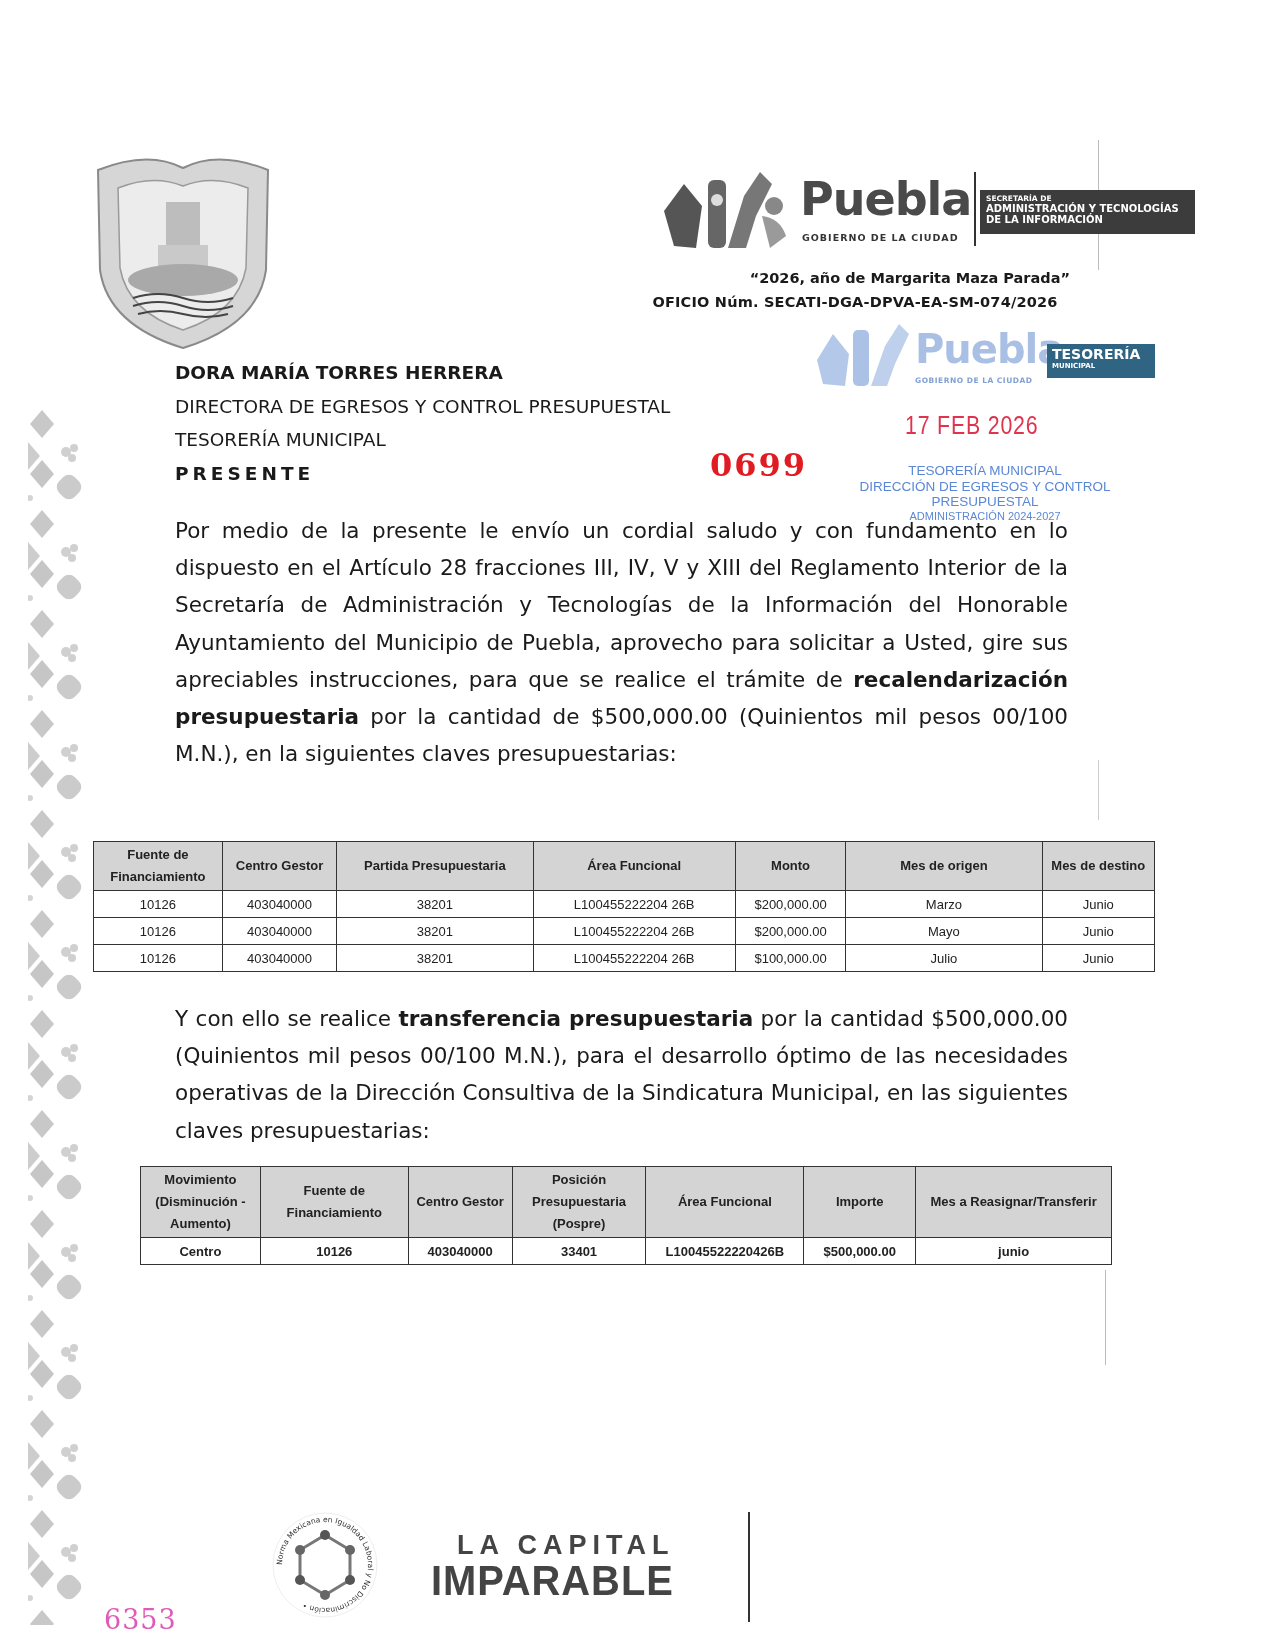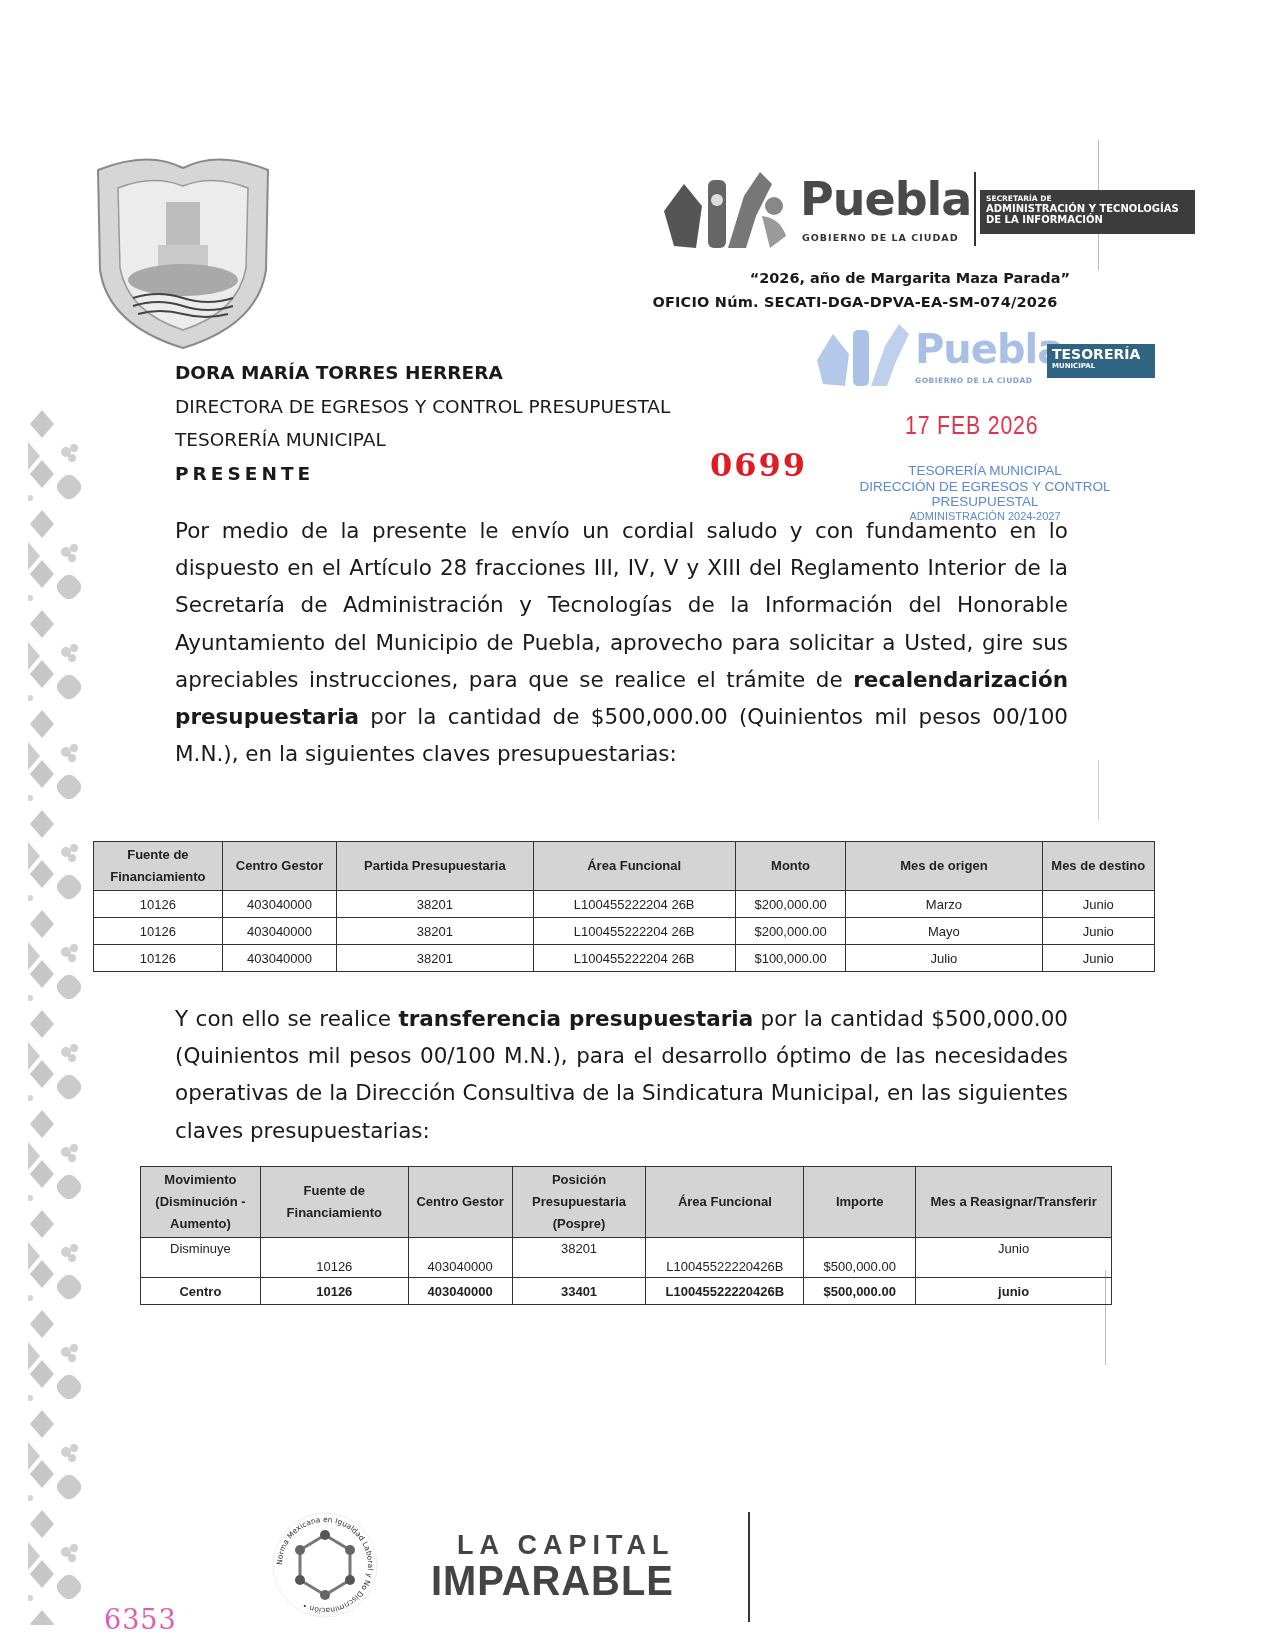--- a/index.html
+++ b/index.html
@@ -209,29 +209,20 @@
       <th style="width:120px">Movimiento (Disminución - Aumento)</th>
       <th style="width:148px">Fuente de Financiamiento</th>
       <th style="width:104px">Centro Gestor</th>
       <th style="width:134px">Posición Presupuestaria (Pospre)</th>
       <th style="width:158px">Área Funcional</th>
       <th style="width:112px">Importe</th>
       <th style="width:196px">Mes a Reasignar/Transferir</th>
     </tr>
   </thead>
   <tbody>
-    <tr style="height:40px">
-      <td style="vertical-align:top">Disminuye</td>
-      <td style="vertical-align:bottom">10126</td>
-      <td style="vertical-align:bottom">403040000</td>
-      <td style="vertical-align:top">38201</td>
-      <td style="vertical-align:bottom">L10045522220426B</td>
-      <td style="vertical-align:bottom">$500,000.00</td>
-      <td style="vertical-align:top">Junio</td>
-    </tr>
     <tr class="bold">
       <td>Centro</td>
       <td>10126</td>
       <td>403040000</td>
       <td>33401</td>
       <td>L10045522220426B</td>
       <td>$500,000.00</td>
       <td>junio</td>
     </tr>
   </tbody>

